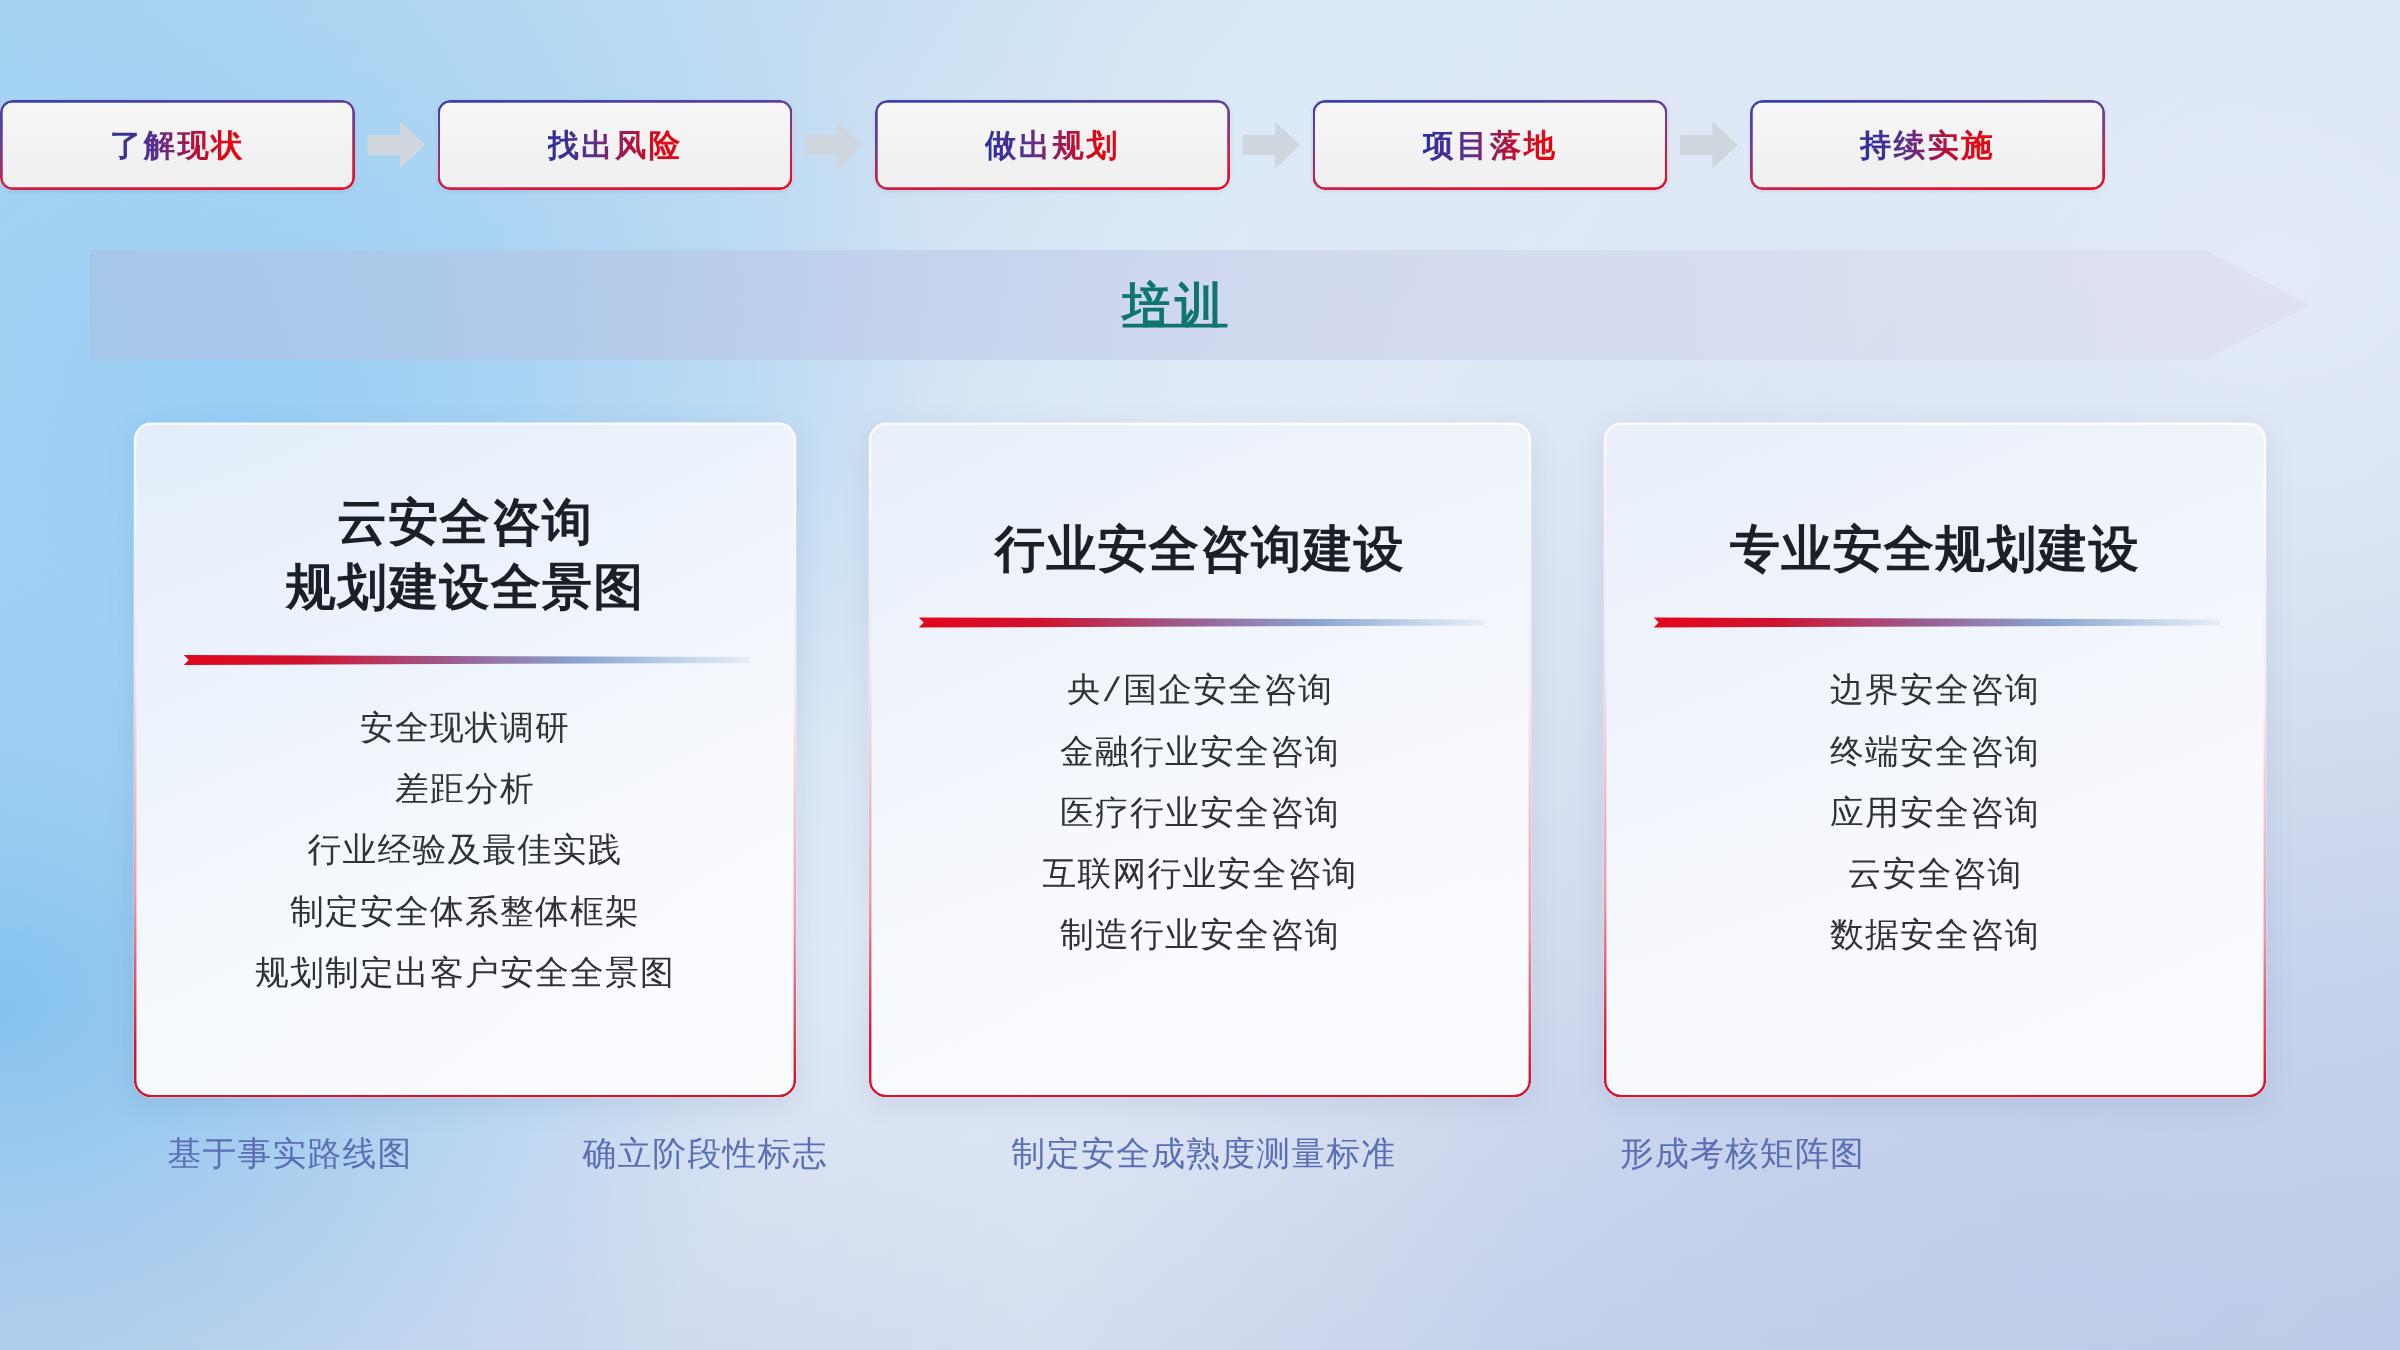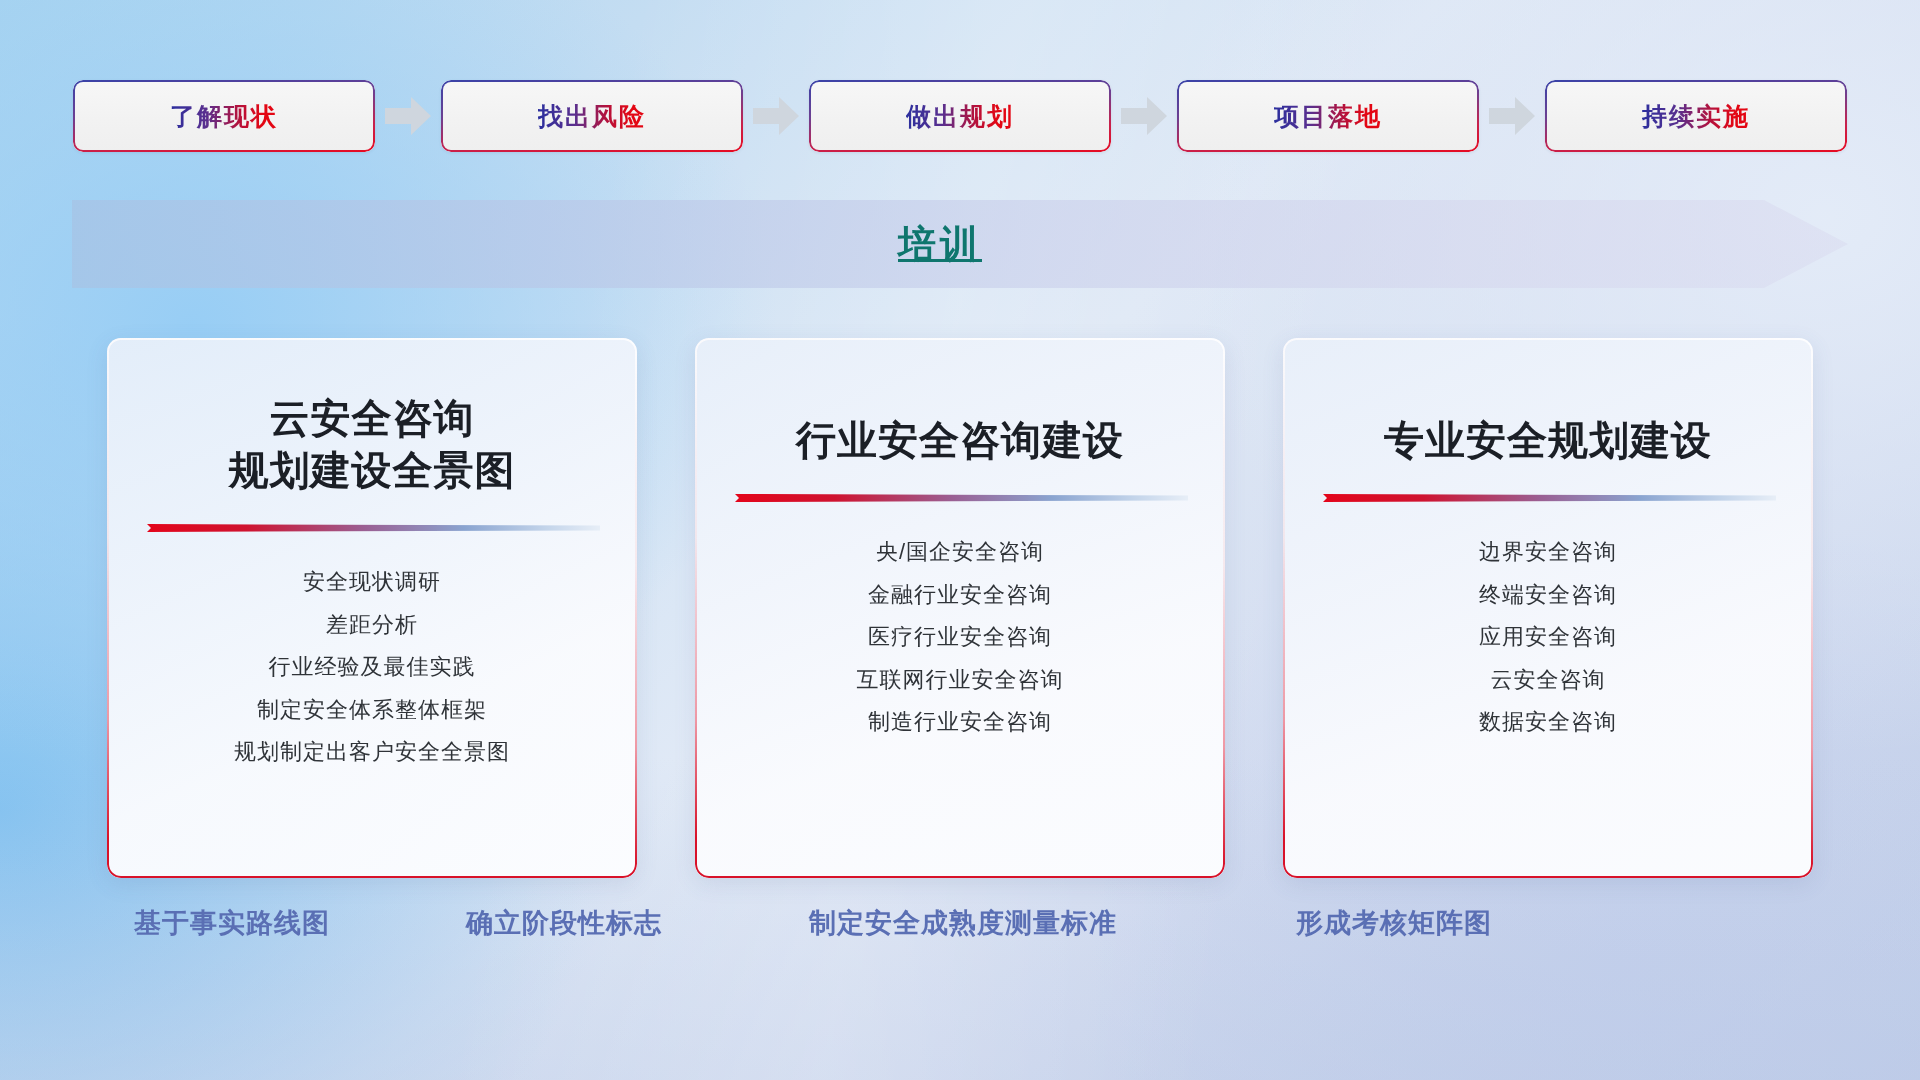--- a/index.html
+++ b/index.html
@@ -38,25 +38,24 @@
   #stage {
     position: absolute;
     inset: 0;
   }
 
   
   #step-row {
     position: absolute;
     left: 0;
     top: 78px;
-    width: 1920px;
+    width: 1684px;
     height: 76px;
     display: flex;
     align-items: center;
-    justify-content: center;
   }
   .step-chip {
     width: 302px;
     height: 72px;
     border-radius: 10px;
     position: relative;
     background: linear-gradient(180deg, #f7f7f7 0%, #f2f2f2 55%, #efefef 100%);
     display: flex;
     align-items: center;
     justify-content: center;
@@ -207,40 +206,41 @@
   .card-list {
     position: relative;
     z-index: 2;
     margin-top: 34px;
     display: flex;
     flex-direction: column;
     align-items: center;
     gap: 14px;
   }
   .card-list-item {
-    font-size: 22px;
+    font-size: 27px;
     color: #2f3338;
     letter-spacing: 1px;
     line-height: 1.3;
     white-space: nowrap;
+    font-family: Liberation Mono, monospace;
   }
 
   
   #footnotes {
     position: absolute;
     left: 0;
     top: 905px;
     width: 1920px;
     height: 56px;
   }
   .footnote {
     position: absolute;
     top: 0;
     font-size: 27px;
-    font-weight: 700;
+    font-weight: 400;
     color: #5a6fb4;
     letter-spacing: 1px;
     white-space: nowrap;
   }
 </style>
 </head>
 <body>
 
 <div id="bg"></div>
 <div id="bg-sheen"></div>

